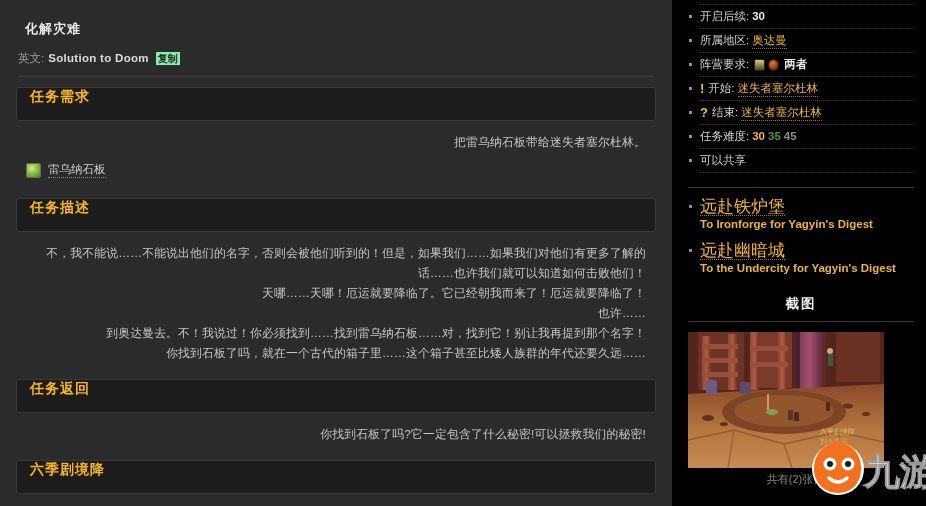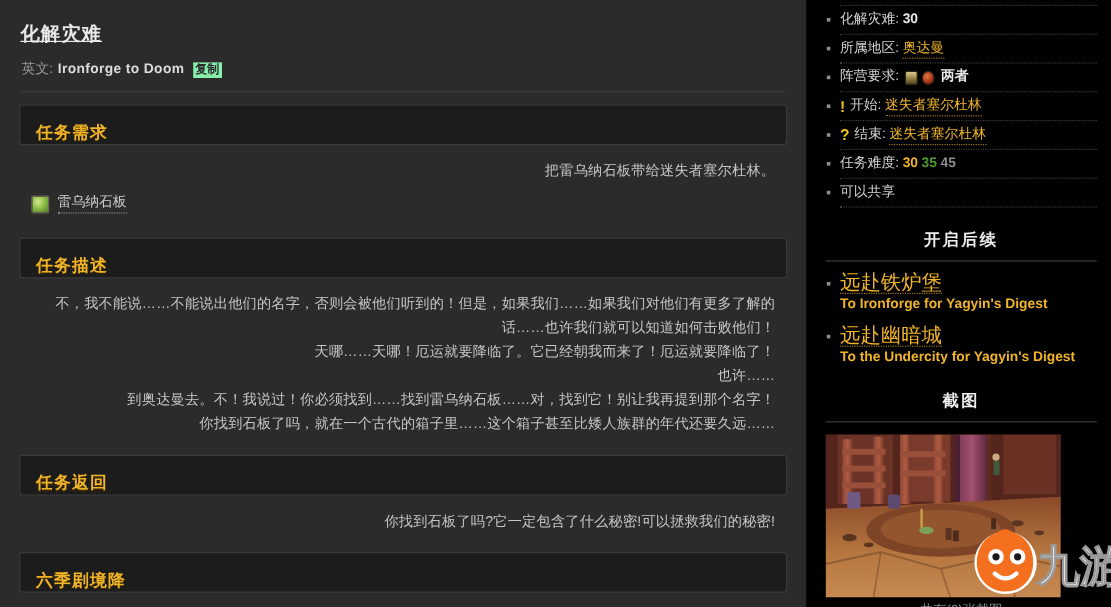--- a/index.html
+++ b/index.html
@@ -25,27 +25,26 @@
   .main-panel {
     width: 672px;
     height: 506px;
     background: #2b2b2b;
     padding: 12px 16px 0 16px;
     overflow: hidden;
     position: relative;
   }
 
   .quest-title {
-    font-size: 16px;
+    font-size: 13px;
     font-weight: bold;
     color: #e8e8e8;
     letter-spacing: 1px;
     line-height: 26px;
-    margin: 4px 0 8px 1px;
-    text-decoration: underline;
+    margin: 4px 0 8px 9px;
   }
 
   .subtitle-row {
     display: flex;
     align-items: center;
     gap: 4px;
     font-size: 11.5px;
     line-height: 16px;
     margin-left: 2px;
     padding-bottom: 10px;
@@ -69,21 +68,21 @@
     margin: 0 2px 10px 2px;
   }
 
   
   .sec-head {
     background: #1c1c1c;
     border: 1px solid #3a3a3a;
     border-radius: 3px;
     height: 34px;
     display: flex;
-    align-items: flex-end;
+    align-items: flex-start;
     padding-left: 13px;
     margin-bottom: 11px;
   }
   .sec-head-text {
     color: #f0b429;
     font-size: 14px;
     font-weight: bold;
     letter-spacing: 1px;
     text-shadow: 0 1px 0 #3a2600;
   }
@@ -255,21 +254,21 @@
 <body>
 
 <div id="page">
 
   <div class="main-panel">
 
     <h1 class="quest-title">化解灾难</h1>
 
     <div class="subtitle-row">
       <span class="subtitle-label">英文:</span>
-      <span class="subtitle-value">Ironforge to Doom</span>
+      <span class="subtitle-value">Solution to Doom</span>
       <span class="copy-chip">复制</span>
     </div>
 
     <div class="title-rule"></div>
 
     <div class="sec-head">
       <span class="sec-head-text">任务需求</span>
     </div>
     <div class="sec-body">
       <div class="body-line obj-text">把雷乌纳石板带给迷失者塞尔杜林。</div>
@@ -309,21 +308,21 @@
 
   </div>
 
   <div class="sidebar">
 
     <div class="dotted-sep"></div>
 
     <ul class="facts">
 
       <li class="fact">
-        <span class="fact-label">化解灾难:</span>
+        <span class="fact-label">开启后续:</span>
         <span class="fact-val">30</span>
       </li>
       <li class="dotted-sep"></li>
 
       <li class="fact">
         <span class="fact-label">所属地区:</span>
         <span class="fact-link">奥达曼</span>
       </li>
       <li class="dotted-sep"></li>
 
@@ -360,21 +359,20 @@
       <li class="dotted-sep"></li>
 
       <li class="fact">
         <span class="fact-label">可以共享</span>
       </li>
       <li class="dotted-sep"></li>
 
     </ul>
 
     <div class="side-block">
-      <div class="side-title">开启后续</div>
       <div class="side-rule"></div>
       <ul class="chain-list">
         <li class="chain-item">
           <span class="chain-cn">远赴铁炉堡</span>
           <span class="chain-en">To Ironforge for Yagyin's Digest</span>
         </li>
         <li class="chain-item">
           <span class="chain-cn">远赴幽暗城</span>
           <span class="chain-en">To the Undercity for Yagyin's Digest</span>
         </li>

